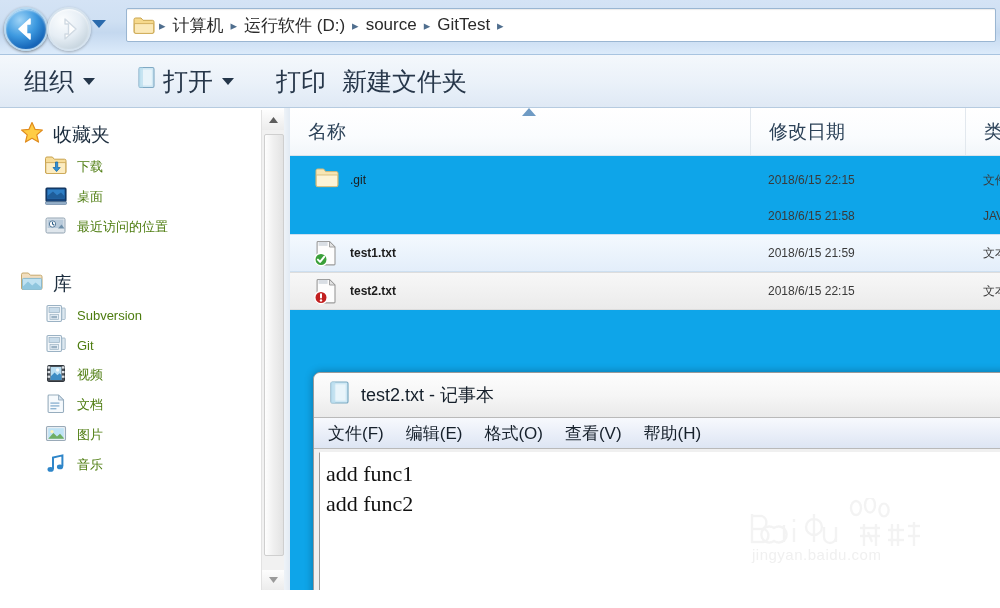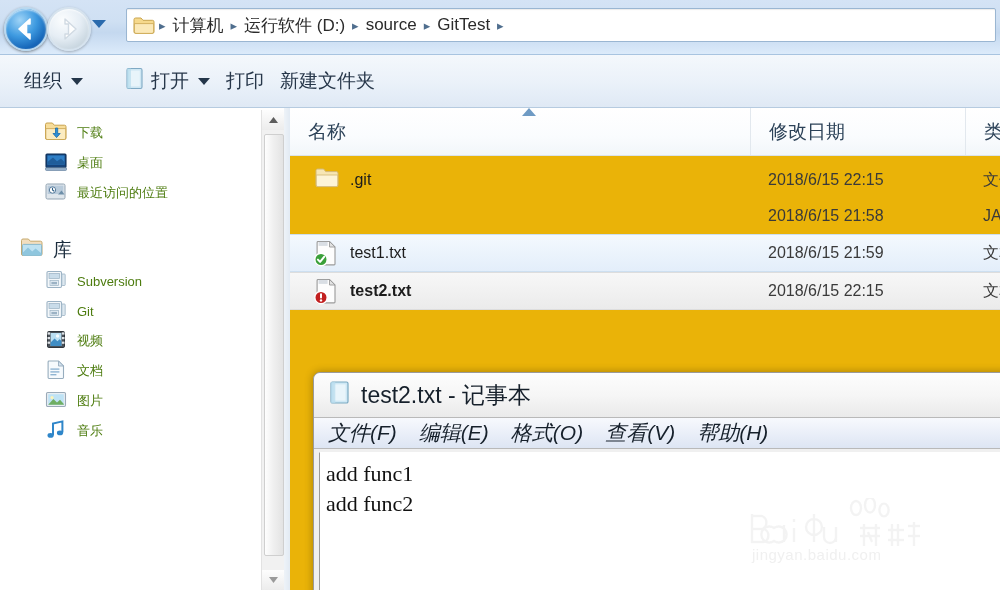--- a/index.html
+++ b/index.html
@@ -64,21 +64,21 @@
 
   
   #toolbar {
     position: absolute; left: 0; top: 55px; width: 1000px; height: 52px;
     background: linear-gradient(to bottom, #f4f8fc 0%, #eaf1f9 55%, #dfe9f5 100%);
     border-bottom: 1px solid #b6cbe0;
     display: flex; align-items: center;
   }
   .tbitem {
     display: flex; align-items: center; gap: 6px;
-    font-size: 19px; color: #27374a; padding: 4px 8px; cursor: pointer; white-space: nowrap;
+    font-size: 25px; color: #27374a; padding: 4px 8px; cursor: pointer; white-space: nowrap;
   }
   .tb-caret {
     width: 0; height: 0; margin-left: 3px;
     border-left: 6px solid transparent; border-right: 6px solid transparent;
     border-top: 7px solid #24364a;
   }
 
   
   #navpane {
     position: absolute; left: 0; top: 108px; width: 258px; bottom: 18px;
@@ -115,21 +115,21 @@
   }
   #pane-splitter {
     position: absolute; left: 284px; top: 108px; width: 6px; bottom: 18px;
     background: linear-gradient(to right,#eef3f8,#e2eaf3);
     cursor: col-resize;
   }
 
   
   #filelist {
     position: absolute; left: 290px; top: 108px; right: 0; bottom: 18px;
-    background: #eab308;
+    background: #0ea5e9;
     overflow: hidden;
   }
   #col-header {
     position: relative; height: 47px;
     background: linear-gradient(to bottom,#ffffff 0%, #fafcfe 60%, #f2f6fa 100%);
     border-bottom: 1px solid #dbe3ea;
   }
   .col {
     position: absolute; top: 0; height: 47px;
     display: flex; align-items: center;
@@ -143,21 +143,21 @@
   #sort-marker {
     position: absolute; left: 232px; top: 0;
     width: 0; height: 0;
     border-left: 7px solid transparent; border-right: 7px solid transparent;
     border-bottom: 8px solid #6f9bc4;
   }
 
   .row {
     position: relative; height: 36px;
     display: flex; align-items: center;
-    font-size: 16px; color: #1c1c1c;
+    font-size: 12px; color: #1c1c1c;
     cursor: pointer;
   }
   .row.selected {
     background: linear-gradient(to bottom,#f4f9fe 0%, #e3eefa 100%);
     border-top: 1px solid #cddff0; border-bottom: 1px solid #cddff0;
   }
   .row.focused {
     background: linear-gradient(to bottom,#f7f7f7 0%, #ebebeb 100%);
     border-top: 1px solid #dddddd; border-bottom: 1px solid #dddddd;
   }
@@ -178,29 +178,29 @@
     border-top-left-radius: 7px; border-top-right-radius: 7px;
     box-shadow: 0 0 8px rgba(0,0,0,.30);
     overflow: hidden;
   }
   #np-titlebar {
     height: 44px;
     background: linear-gradient(to bottom,#fdfdfd 0%, #f6f6f6 50%, #eaeaea 100%);
     display: flex; align-items: center; gap: 9px; padding-left: 14px;
     border-top-left-radius: 6px; border-top-right-radius: 6px;
   }
-  #np-title { font-size: 23px; color: #16202b; white-space: nowrap; }
+  #np-title { font-size: 18px; color: #16202b; white-space: nowrap; }
   #np-menubar {
     height: 30px;
     background: linear-gradient(to bottom,#f7f9fd 0%, #e9eef8 55%, #dde5f3 100%);
     border-top: 1px solid #b9b9b9;
     border-bottom: 1px solid #b9b9b9;
     display: flex; align-items: center; padding-left: 14px; gap: 22px;
   }
-  .np-menu { font-size: 21px; color: #16202b; cursor: pointer; white-space: nowrap; font-style: italic; }
+  .np-menu { font-size: 17px; color: #16202b; cursor: pointer; white-space: nowrap; }
   #np-body {
     position: absolute; left: 5px; right: 0; top: 79px; bottom: 0;
     background: #ffffff;
     border-left: 1px solid #9a9a9a;
     border-top: 1px solid #ffffff;
     padding: 6px 0 0 6px;
     box-sizing: border-box;
     overflow: hidden;
   }
   #np-text {
@@ -276,33 +276,41 @@
         <svg width="20" height="24" viewBox="0 0 20 24">
           <rect x="2" y="1.5" width="15" height="20" rx="1.5" fill="#cfe7f3" stroke="#7fa9c4" stroke-width="1.1"></rect>
           <rect x="4.2" y="3.6" width="10.6" height="15.8" fill="#e8f4fa"></rect>
           <rect x="2" y="1.5" width="4" height="20" fill="#b6dcec" opacity=".65"></rect>
         </svg>
       </span>
       <span>打开</span>
       <span class="tb-caret"></span>
     </div>
 
-    <div class="tbitem" style="">
+    <div class="tbitem" style="margin-left:26px;">
       <span>打印</span>
     </div>
 
     <div class="tbitem" style="">
       <span>新建文件夹</span>
     </div>
   </div>
 
   <div id="navpane">
 
     <div style="height:10px"></div>
 
+    <div class="nav-group-head">
+      <span>
+        <svg width="24" height="23" viewBox="0 0 24 23">
+          <path d="M12 1.5 L15 8.3 L22.4 9 L16.8 13.9 L18.5 21.1 L12 17.3 L5.5 21.1 L7.2 13.9 L1.6 9 L9 8.3 Z" fill="#ffcc44" stroke="#e08b1c" stroke-width="1.2" stroke-linejoin="round"></path>
+        </svg>
+      </span>
+      <span>收藏夹</span>
+    </div>
 
     <div class="nav-item">
       <span>
         <svg width="24" height="21" viewBox="0 0 24 21">
           <path d="M1.5 3.4 A1.5 1.5 0 0 1 3 2 H8.4 L10.3 4.2 H20.5 A1.5 1.5 0 0 1 22 5.7 V17 A1.5 1.5 0 0 1 20.5 18.5 H3 A1.5 1.5 0 0 1 1.5 17 Z" fill="#f7dd9a" stroke="#c8a24e" stroke-width="1"></path>
           <path d="M1.8 7.6 H21.7 V17 A1.5 1.5 0 0 1 20.2 18.5 H3.3 A1.5 1.5 0 0 1 1.8 17 Z" fill="#fcecc1" stroke="#c8a24e" stroke-width=".8"></path>
           <path d="M11.5 7 L11.5 12.5 L9 12.5 L12.6 16.6 L16.2 12.5 L13.7 12.5 L13.7 7 Z" fill="#2f8fd6" stroke="#1a6ba8" stroke-width=".8"></path>
         </svg>
       </span>
       <span>下载</span>
@@ -485,21 +493,21 @@
           <svg width="26" height="28" viewBox="0 0 26 28">
             <path d="M4 2.5 H15.5 L21 8 V25 A.9 .9 0 0 1 20.1 25.9 H4 A.9 .9 0 0 1 3.1 25 V3.4 A.9 .9 0 0 1 4 2.5 Z" fill="#fdfdfd" stroke="#9a9a9a" stroke-width="1.1"></path>
             <path d="M15.5 2.5 L21 8 H15.5 Z" fill="#e2e2e2" stroke="#9a9a9a" stroke-width=".9"></path>
             <rect x="4.6" y="2.9" width="9" height="4" fill="#cfd6dd" opacity=".8"></rect>
             <g>
               <circle cx="7" cy="20.5" r="6.2" fill="#3aa03a" stroke="#ffffff" stroke-width="1.4"></circle>
               <path d="M3.9 20.6 L6.1 22.9 L10.3 17.6" stroke="#ffffff" stroke-width="2" fill="none" stroke-linecap="round" stroke-linejoin="round"></path>
             </g>
           </svg>
         </span>
-        <span class="fname" style="font-weight:normal;">test1.txt</span>
+        <span class="fname" style="font-weight:bold;">test1.txt</span>
       </div>
       <div class="cell-date">2018/6/15 21:59</div>
       <div class="cell-type">文本文档</div>
     </div>
 
     <div class="row focused">
       <div class="cell-name">
         <span class="icon-wrap">
           <svg width="26" height="28" viewBox="0 0 26 28">
             <path d="M4 2.5 H15.5 L21 8 V25 A.9 .9 0 0 1 20.1 25.9 H4 A.9 .9 0 0 1 3.1 25 V3.4 A.9 .9 0 0 1 4 2.5 Z" fill="#fdfdfd" stroke="#9a9a9a" stroke-width="1.1"></path>

